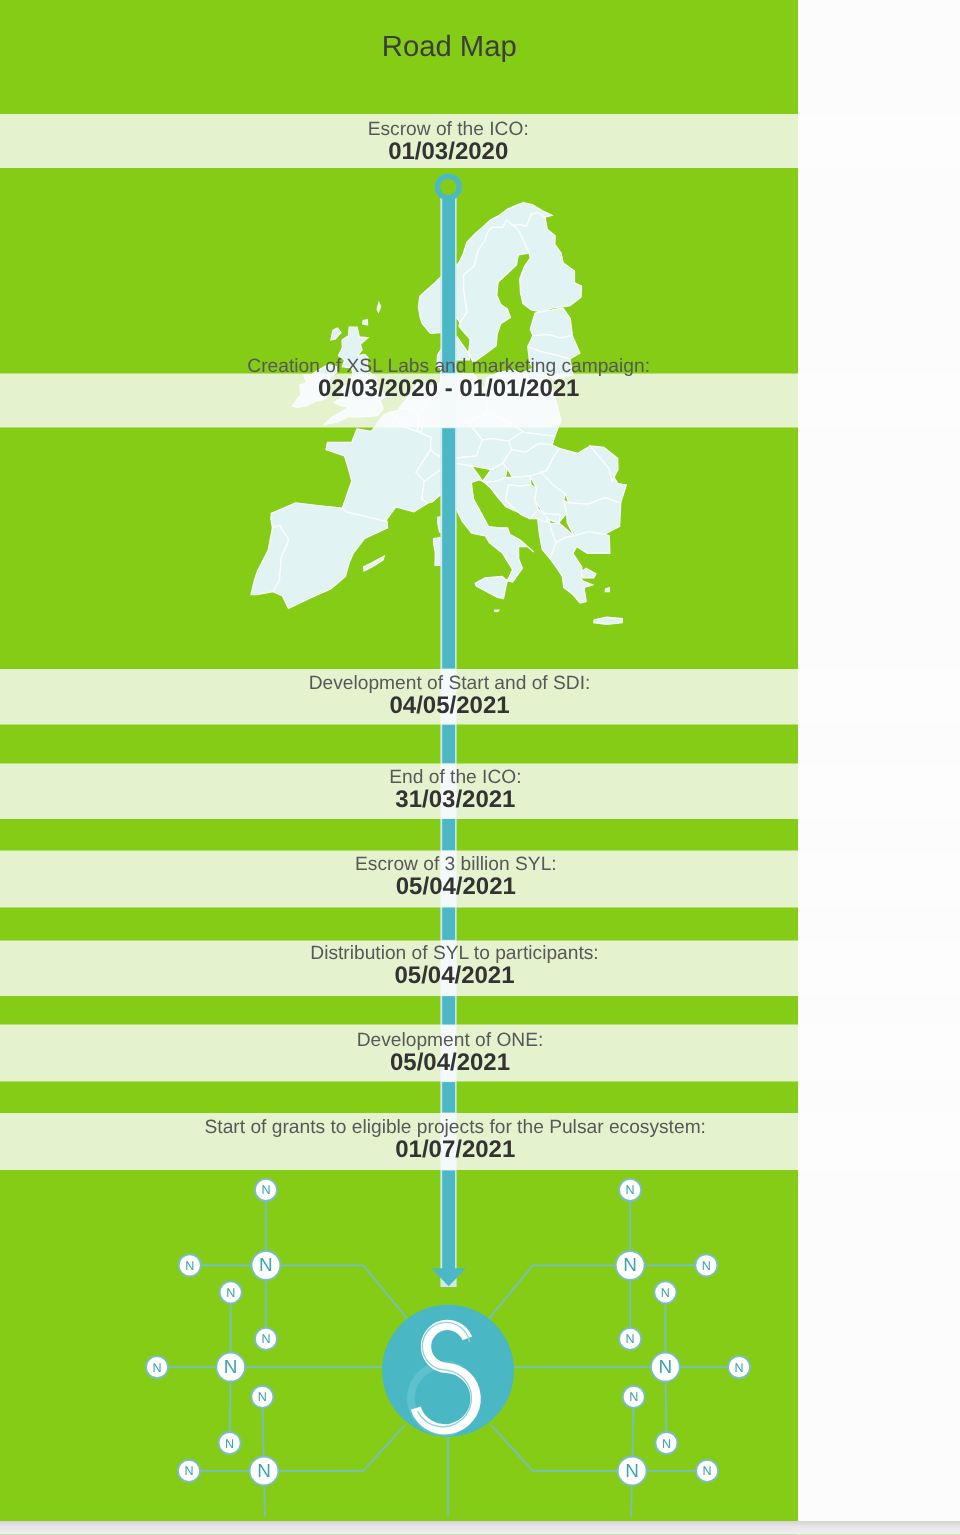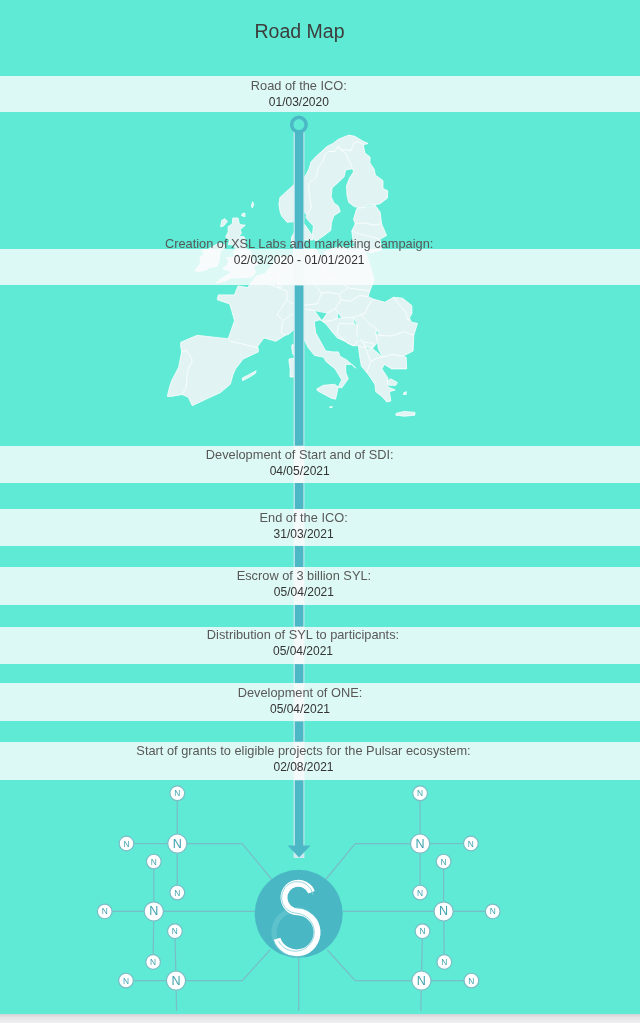--- a/index.html
+++ b/index.html
@@ -1,33 +1,33 @@
 <!DOCTYPE html>
 <html><head>
 <meta charset="utf-8">
 <style>
   html,body{margin:0;padding:0;}
   body{width:640px;height:1023px;background:#fcfcfc;font-family:"Liberation Sans",sans-serif;
        overflow:hidden;position:relative;-webkit-font-smoothing:antialiased;}
-  .page{position:absolute;left:0;top:0;width:640px;height:1023px;background:#5eead4;}
+  .page{position:absolute;left:0;top:0;width:532px;height:1023px;background:#84cc16;}
   .page-title{position:absolute;left:0;width:599px;top:20px;text-align:center;
        font-size:19.5px;line-height:22px;color:#3d3d3d;}
 
   
   #mapsvg{position:absolute;left:0;top:0;width:640px;height:1023px;pointer-events:none;}
 
   
   #timeline{position:absolute;left:0;top:0;width:640px;height:1023px;pointer-events:none;}
 
   
   .ev{position:absolute;left:0;width:599px;text-align:center;}
   .ev{z-index:3;}
   .evbg{position:absolute;left:0;width:640px;background:rgba(253,253,253,0.80);z-index:2;}
   .ev .t{font-size:12.8px;line-height:16.4px;color:#585858;white-space:nowrap;}
-  .ev .d{font-size:12px;line-height:16.6px;color:#333333;font-weight:normal;white-space:nowrap;}
+  .ev .d{font-size:16px;line-height:16.6px;color:#333333;font-weight:bold;white-space:nowrap;}
 
   
   #network{position:absolute;left:0;top:0;width:640px;height:1023px;}
 
   .footer{position:absolute;left:0;top:1014px;width:640px;height:9px;
        background:linear-gradient(to bottom,#d3d3d5 0px,#d8d8da 1px,#e7e7e9 4px,#efeff1 9px);}
 </style>
 </head>
 <body>
 
@@ -109,21 +109,21 @@
   <div class="evbg" style="top:76px;height:36px"></div>
   <div class="evbg" style="top:248.8px;height:36.7px"></div>
   <div class="evbg" style="top:445.7px;height:37.3px"></div>
   <div class="evbg" style="top:509px;height:36.6px"></div>
   <div class="evbg" style="top:567px;height:37.6px"></div>
   <div class="evbg" style="top:626.6px;height:37.5px"></div>
   <div class="evbg" style="top:683.3px;height:38.1px"></div>
   <div class="evbg" style="top:741.7px;height:38.6px"></div>
 
   <div class="ev" style="left:-0.7px;top:78px">
-    <div class="t">Road of the ICO:</div>
+    <div class="t">Escrow of the ICO:</div>
     <div class="d">01/03/2020</div>
   </div>
   <div class="ev" style="left:-0.4px;top:236px">
     <div class="t">Creation of XSL Labs and marketing campaign:</div>
     <div class="d">02/03/2020 - 01/01/2021</div>
   </div>
   <div class="ev" style="left:0.2px;top:447px">
     <div class="t">Development of Start and of SDI:</div>
     <div class="d">04/05/2021</div>
   </div>
@@ -138,21 +138,21 @@
   <div class="ev" style="left:3.5px;top:627px">
     <div class="t">Distribution of SYL to participants:</div>
     <div class="d">05/04/2021</div>
   </div>
   <div class="ev" style="left:0.5px;top:685px">
     <div class="t">Development of ONE:</div>
     <div class="d">05/04/2021</div>
   </div>
   <div class="ev" style="left:4.0px;top:743px">
     <div class="t">Start of grants to eligible projects for the Pulsar ecosystem:</div>
-    <div class="d">02/08/2021</div>
+    <div class="d">01/07/2021</div>
   </div>
 
   <svg id="network" viewBox="0 0 640 1023">
 <g fill="none" stroke="#79bdc6" stroke-width="1.2">
   <line x1="177.3" y1="793.3" x2="177.3" y2="843.6"></line>
   <line x1="420.1" y1="793.3" x2="420.1" y2="843.6"></line>
   <line x1="126.5" y1="843.5" x2="177.3" y2="843.6"></line>
   <line x1="470.9" y1="843.5" x2="420.1" y2="843.6"></line>
   <line x1="177.3" y1="843.6" x2="177.3" y2="892.6"></line>
   <line x1="420.1" y1="843.6" x2="420.1" y2="892.6"></line>

